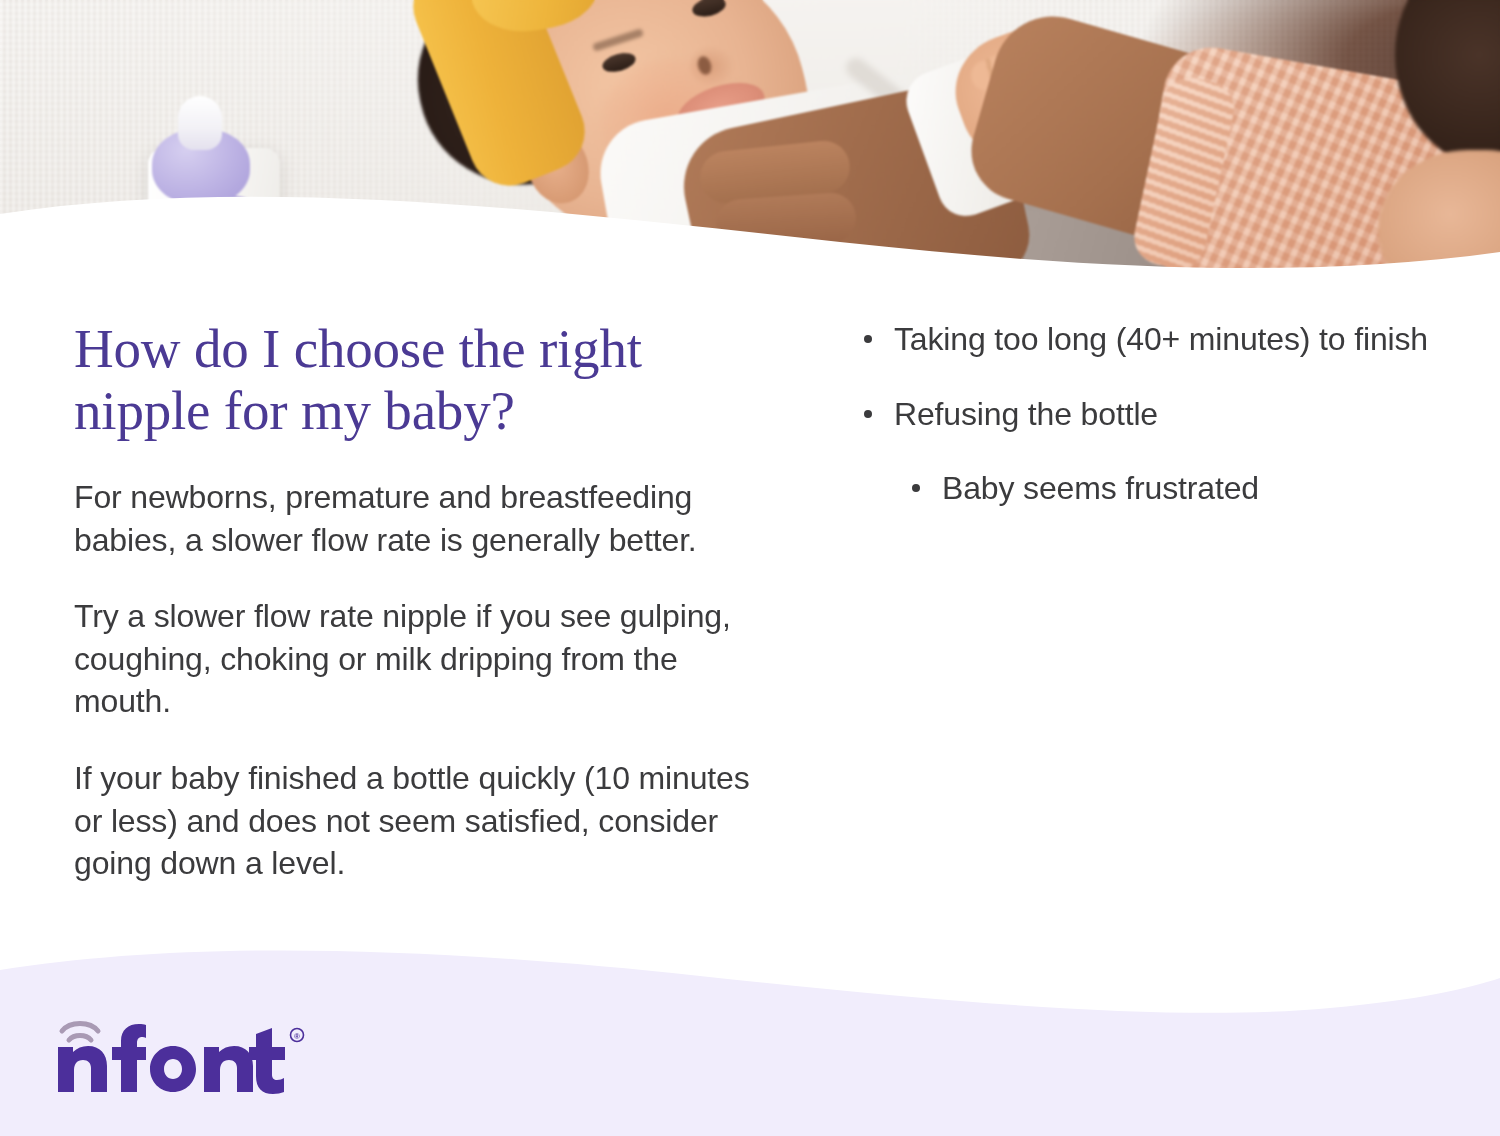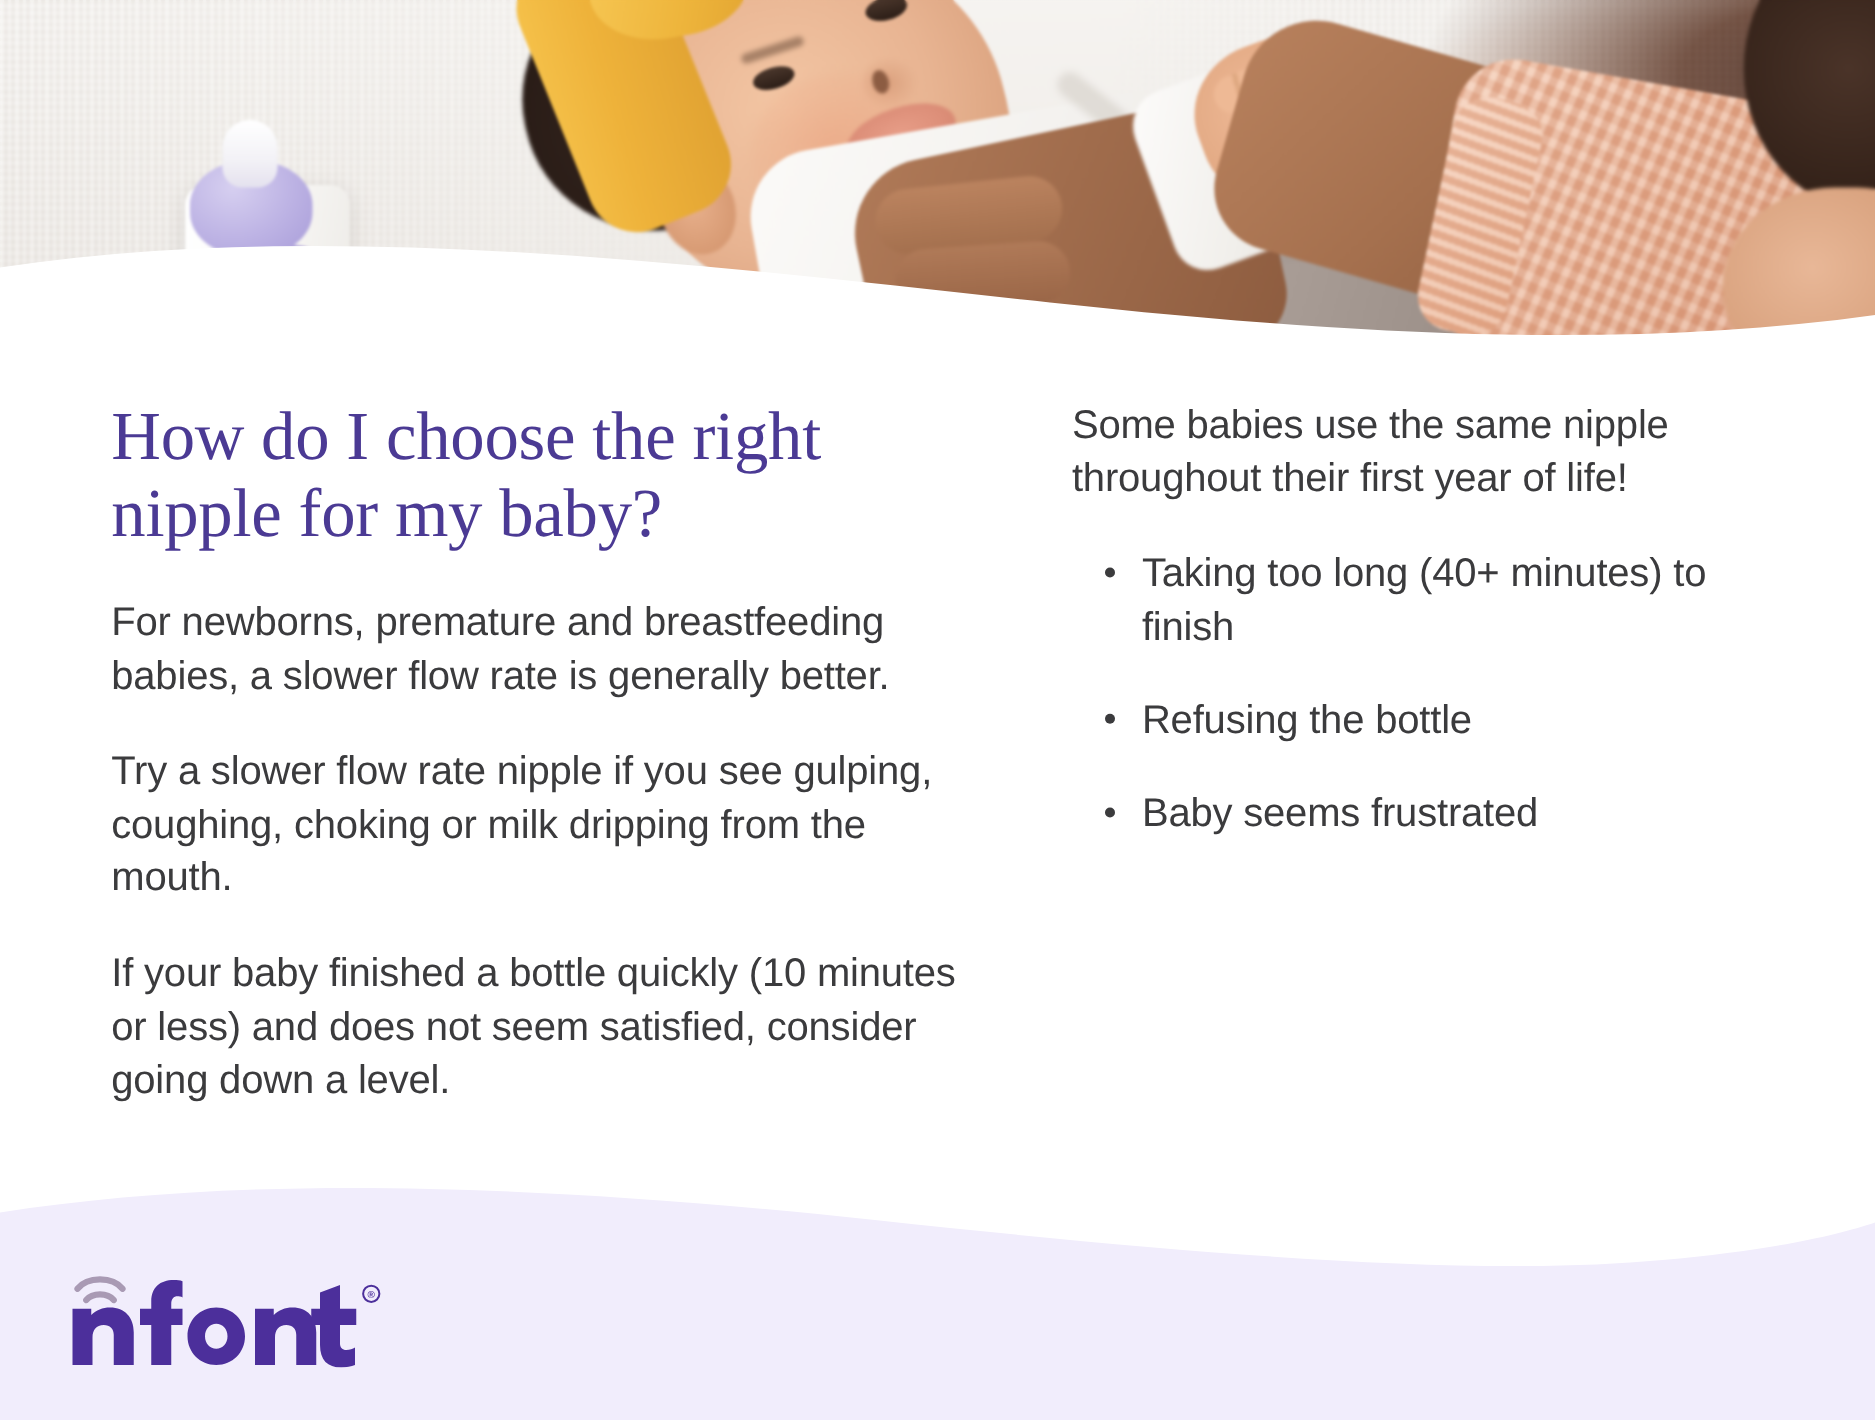--- a/index.html
+++ b/index.html
@@ -373,23 +373,22 @@
     left: 0;
     width: 1500px;
     display: flex;
     gap: 0;
   }
   .col {
     box-sizing: border-box;
   }
   .col-left {
     width: 790px;
-    padding-left: 46px;
+    padding-left: 74px;
     padding-right: 20px;
-    margin-left: 43px;
   }
   .col-right {
     width: 710px;
     padding-left: 48px;
     padding-right: 60px;
   }
 
   h2.heading {
     margin: 0 0 34px 0;
     font-family: "Liberation Serif", serif;
@@ -415,21 +414,21 @@
 
   ul.bullets {
     margin: 0;
     padding: 0 0 0 56px;
     list-style: none;
   }
   ul.bullets li {
     position: relative;
     margin-bottom: 32px;
   }
-  ul.bullets li:last-child { margin-bottom: 0; }
+  ul.bullets li:last-child { margin-bottom: 0; margin-left: 48px; }
   ul.bullets li::before {
     content: "";
     position: absolute;
     left: -30px;
     top: 17px;
     width: 8px;
     height: 8px;
     border-radius: 50%;
     background: #3b3b3d;
   }
@@ -519,21 +518,20 @@
   <div class="content">
 
     <div class="col col-left">
       <h2 class="heading">How do I choose the right nipple for my baby?</h2>
       <p class="body">For newborns, premature and breastfeeding babies, a slower flow rate is generally better.</p>
       <p class="body">Try a slower flow rate nipple if you see gulping, coughing, choking or milk dripping from the mouth.</p>
       <p class="body">If your baby finished a bottle quickly (10 minutes or less) and does not seem satisfied, consider going down a level.</p>
     </div>
 
     <div class="col col-right">
-      <p class="body">Some babies use the same nipple throughout their first year of life!</p>
       <ul class="bullets">
         <li>Taking too long (40+ minutes) to finish</li>
         <li>Refusing the bottle</li>
         <li>Baby seems frustrated</li>
       </ul>
     </div>
 
   </div>
 
   <div class="footer">

